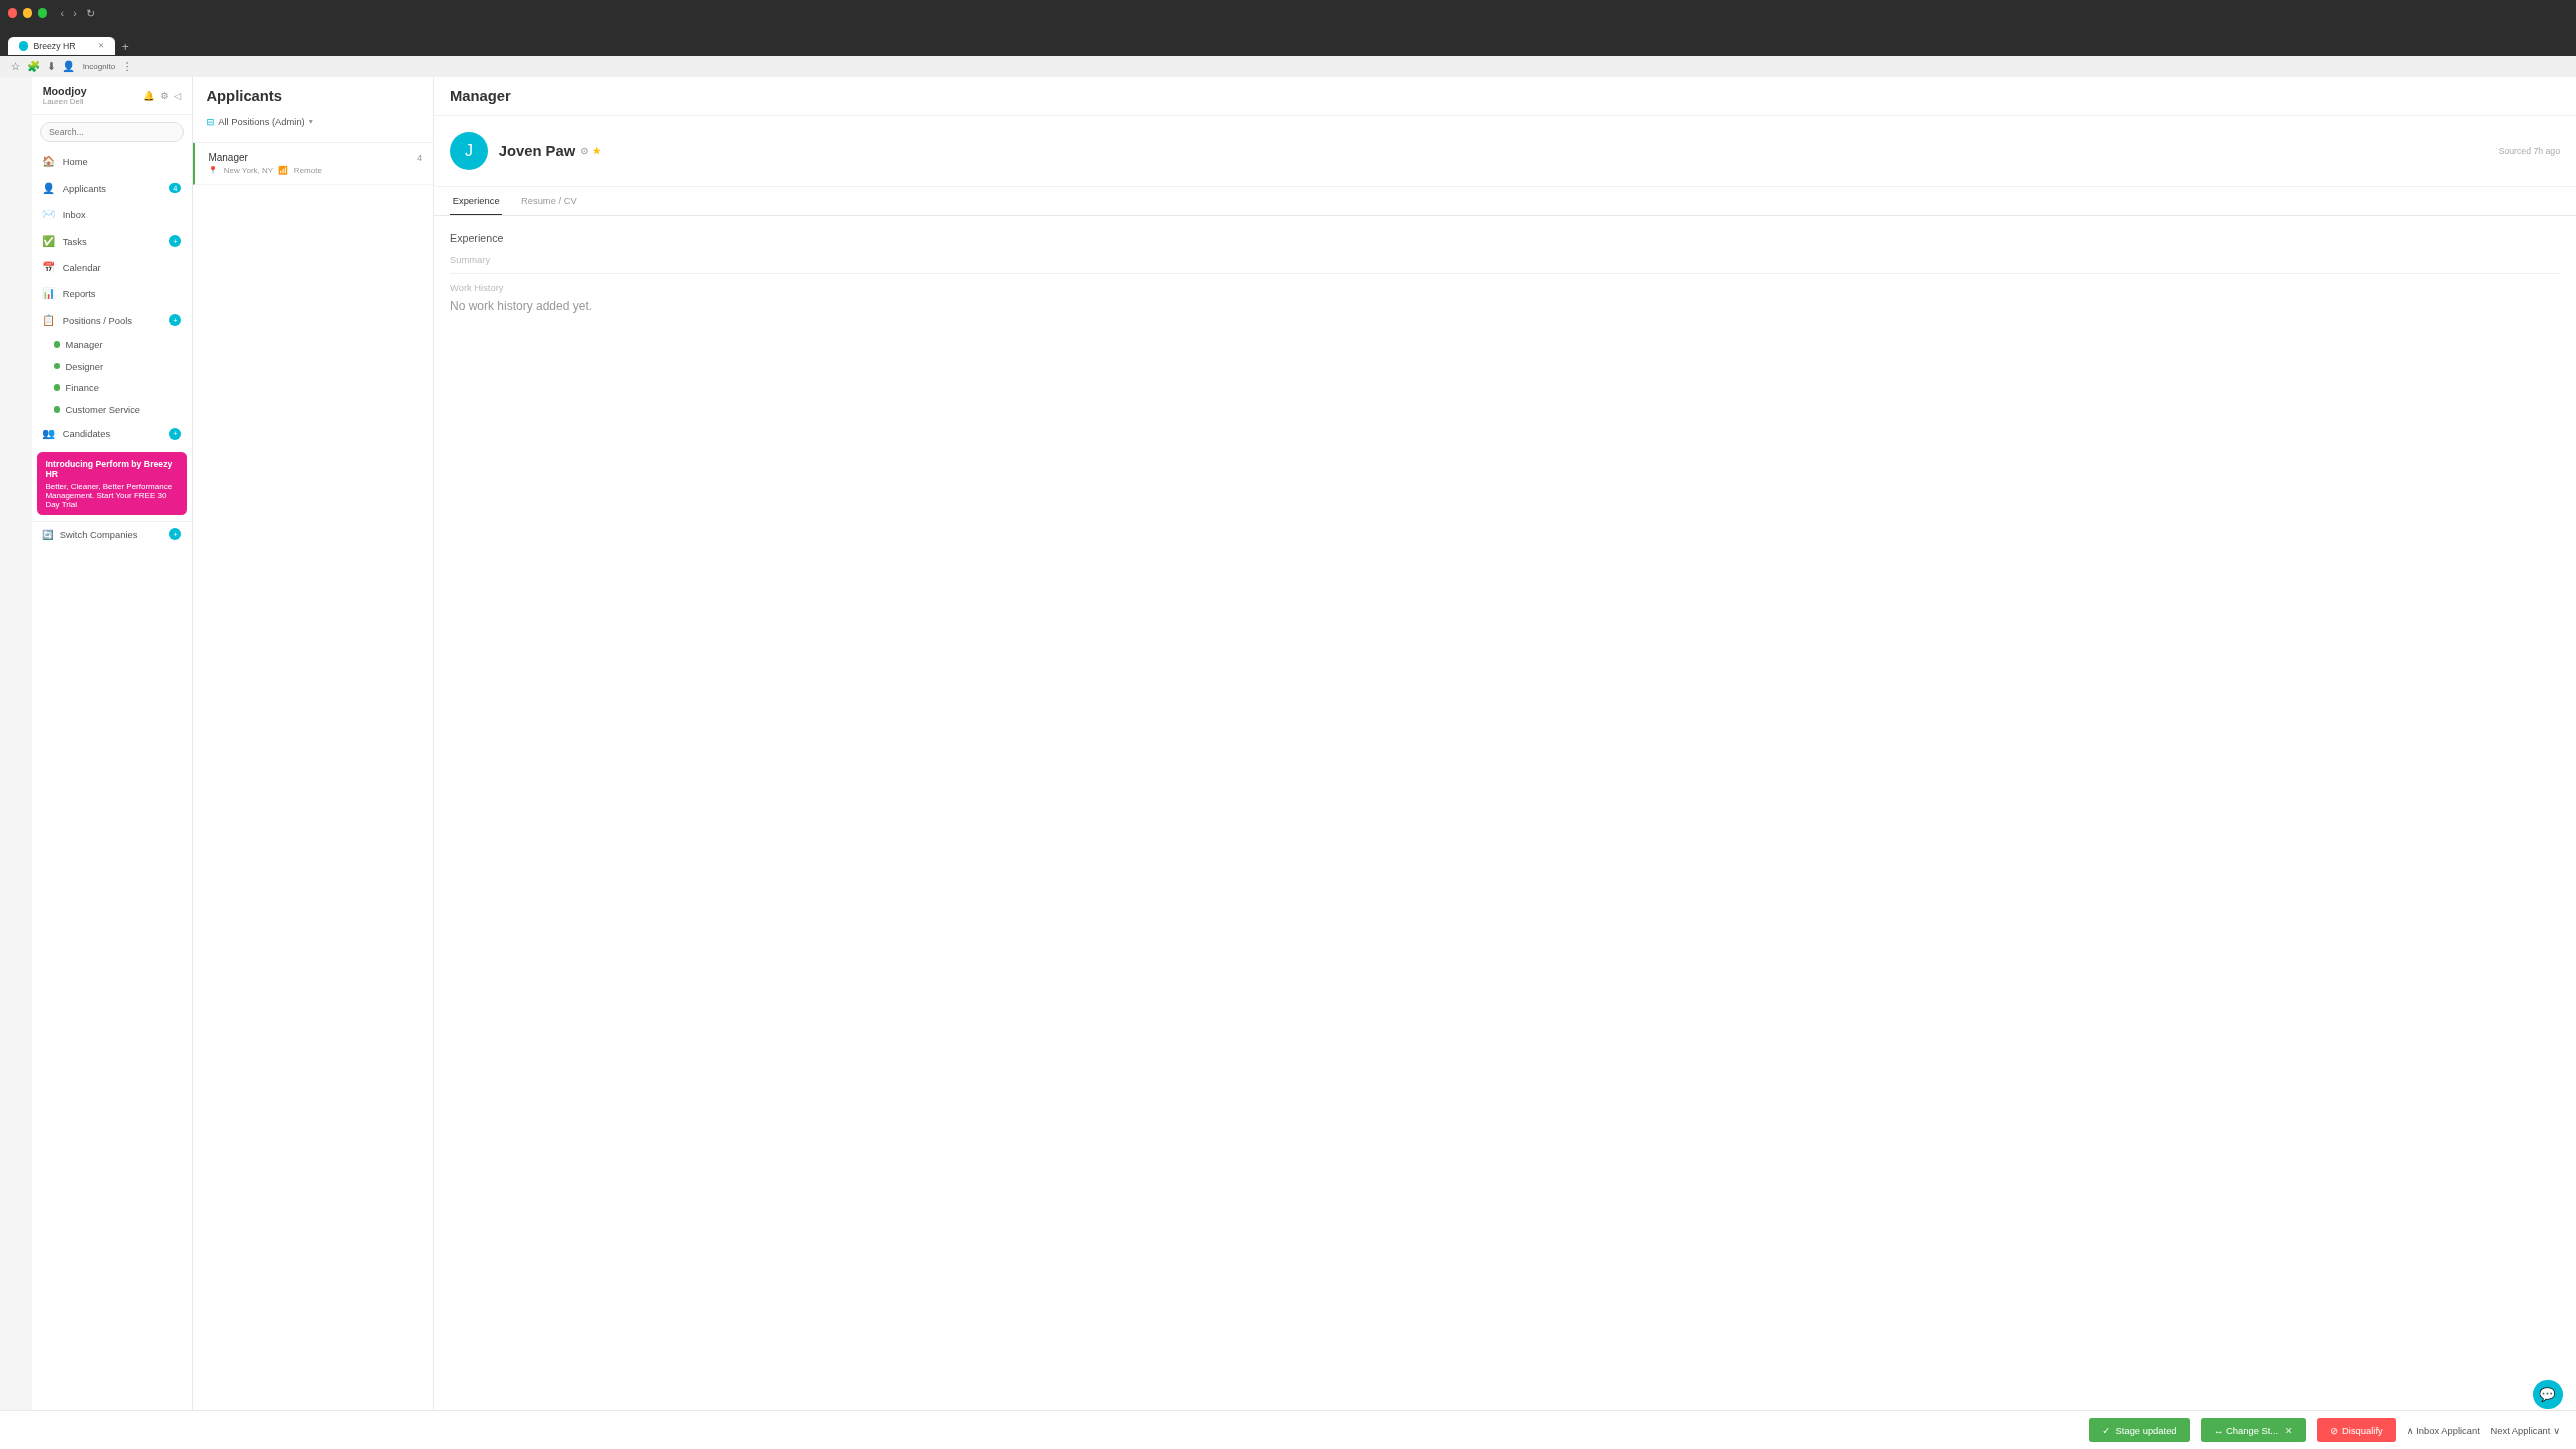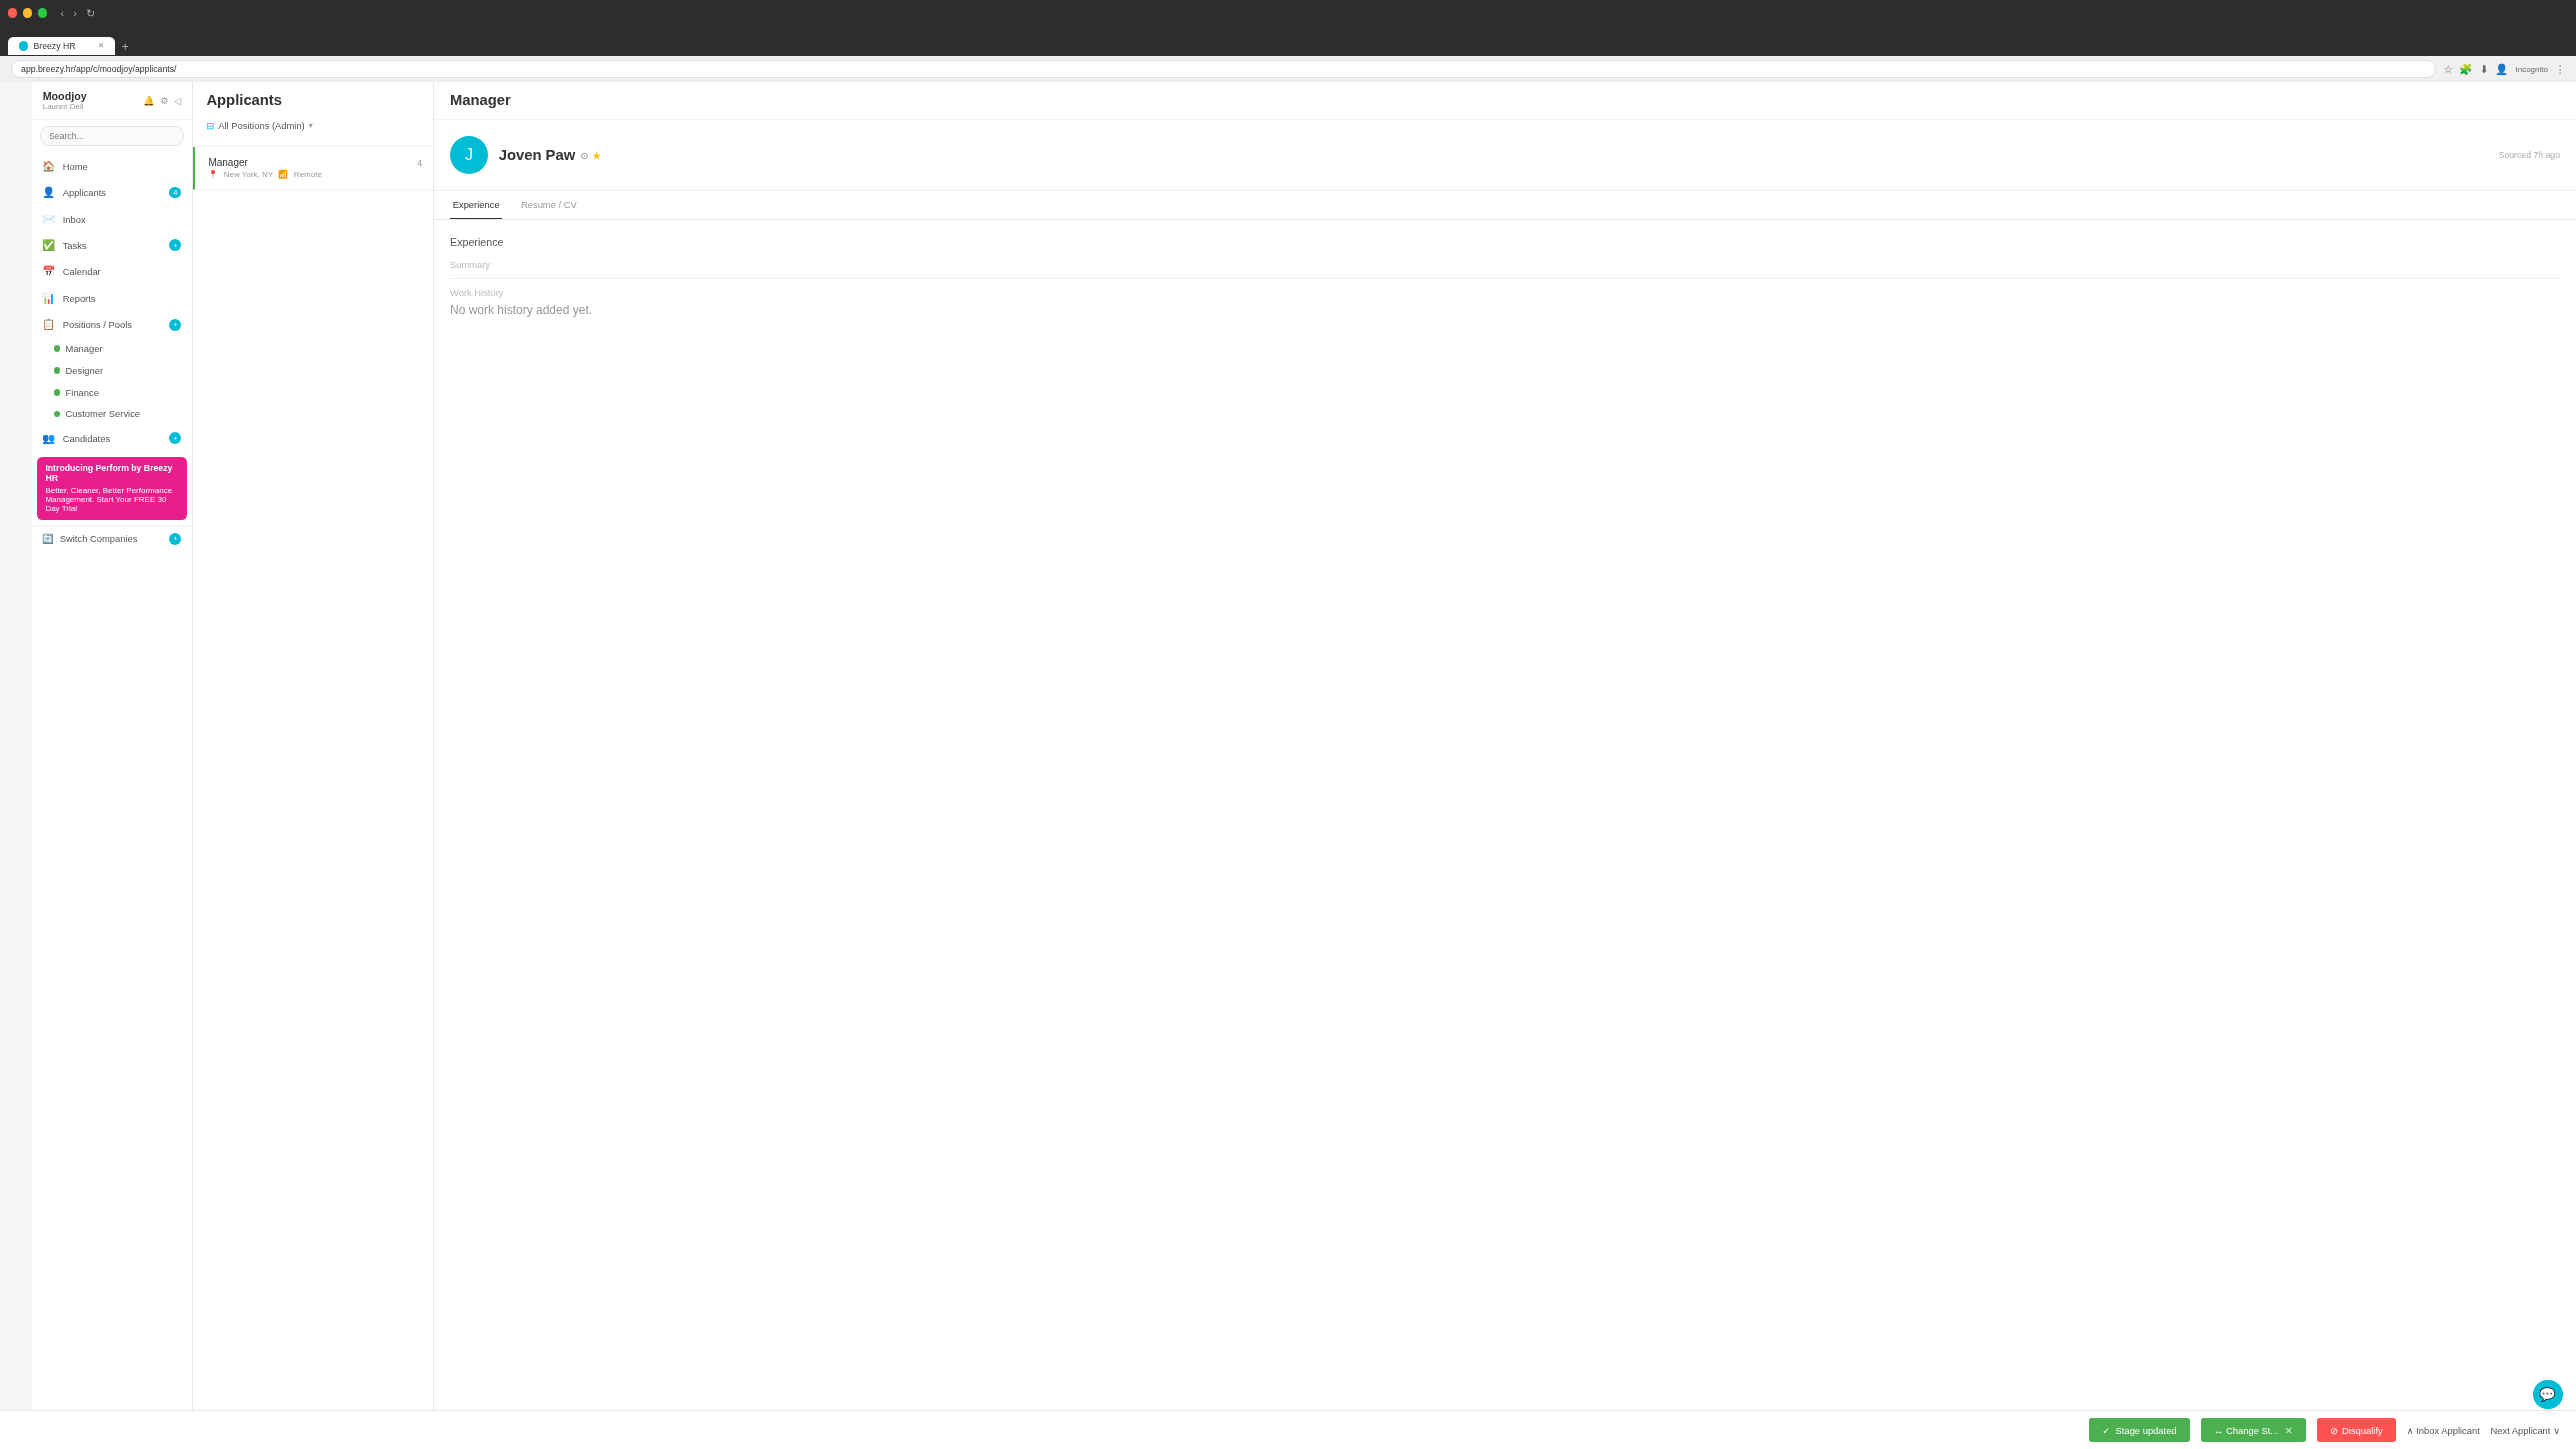--- a/index.html
+++ b/index.html
@@ -116,21 +116,20 @@
     <div class="tab active">
       <span class="tab-favicon"></span>
       <span>Breezy HR</span>
       <span class="tab-close">✕</span>
     </div>
     <button class="tab-add">+</button>
   </div>
 </div>
 
 <div class="address-bar" style="background:#f0f0f0; padding: 4px 10.7px; display:flex; align-items:center; gap:8px;">
-  <input class="address-input" type="text" style="flex: 1 1 0%; border: 0.7px solid rgb(221, 221, 221); border-radius: 13.4px; padding: 2.7px 9.4px; font-size: 8.7px; background: rgb(255, 255, 255); color: rgb(51, 51, 51);" value="app.breezy.hr/app/c/moodjoy/applicants/">
   <div class="toolbar-icons">
     <span class="toolbar-icon">☆</span>
     <span class="toolbar-icon">🧩</span>
     <span class="toolbar-icon">⬇</span>
     <span class="toolbar-icon">👤</span>
     <span style="font-size:8px; color:#666;">Incognito</span>
     <span class="toolbar-icon">⋮</span>
   </div>
 </div>
 

